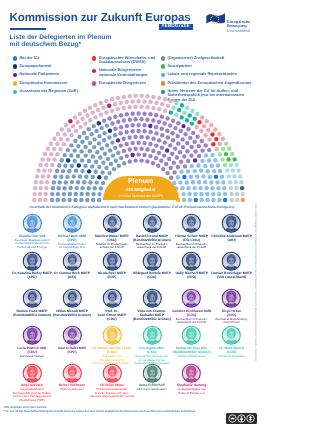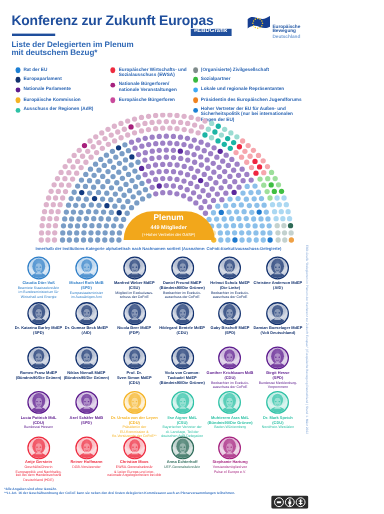--- a/index.html
+++ b/index.html
@@ -48,21 +48,21 @@
 #vert{position:absolute;left:256.5px;top:204px;width:215px;height:5px;
  transform:rotate(90deg);transform-origin:0 0;
  font-size:2.65px;color:#7fa4d6;white-space:nowrap;letter-spacing:.02px;}
 #cc{position:absolute;left:226px;top:411px;width:31px;height:11px;}
 </style>
 </head>
 <body>
 
 <div class="wrap">
 
-  <div id="title">Konferenz zur Zukunft Europas</div>
+  <div id="title">Kommission zur Zukunft Europas</div>
   <div id="title-rule"></div>
   <div id="subtitle">Liste der Delegierten im Plenum
 mit deutschem Bezug*</div>
   <div id="hashtag">#EBDGrafik</div>
 
   <div id="logo">
     <div class="flagbox">
       <svg viewBox="0 0 47 32" xmlns="http://www.w3.org/2000/svg">
         <path d="M0.8 7.5 C6.0 2.0 12.0 2.2 18.5 4.2 C25.5 6.4 31.5 8.0 38.0 4.8 L45.8 0.8 L45.8 22.0 C39.0 26.0 32.0 25.2 25.0 22.6 C16.5 19.4 8.0 19.5 0.8 26.0 Z" fill="#153d90"></path>
         <g fill="#f5cc24">

